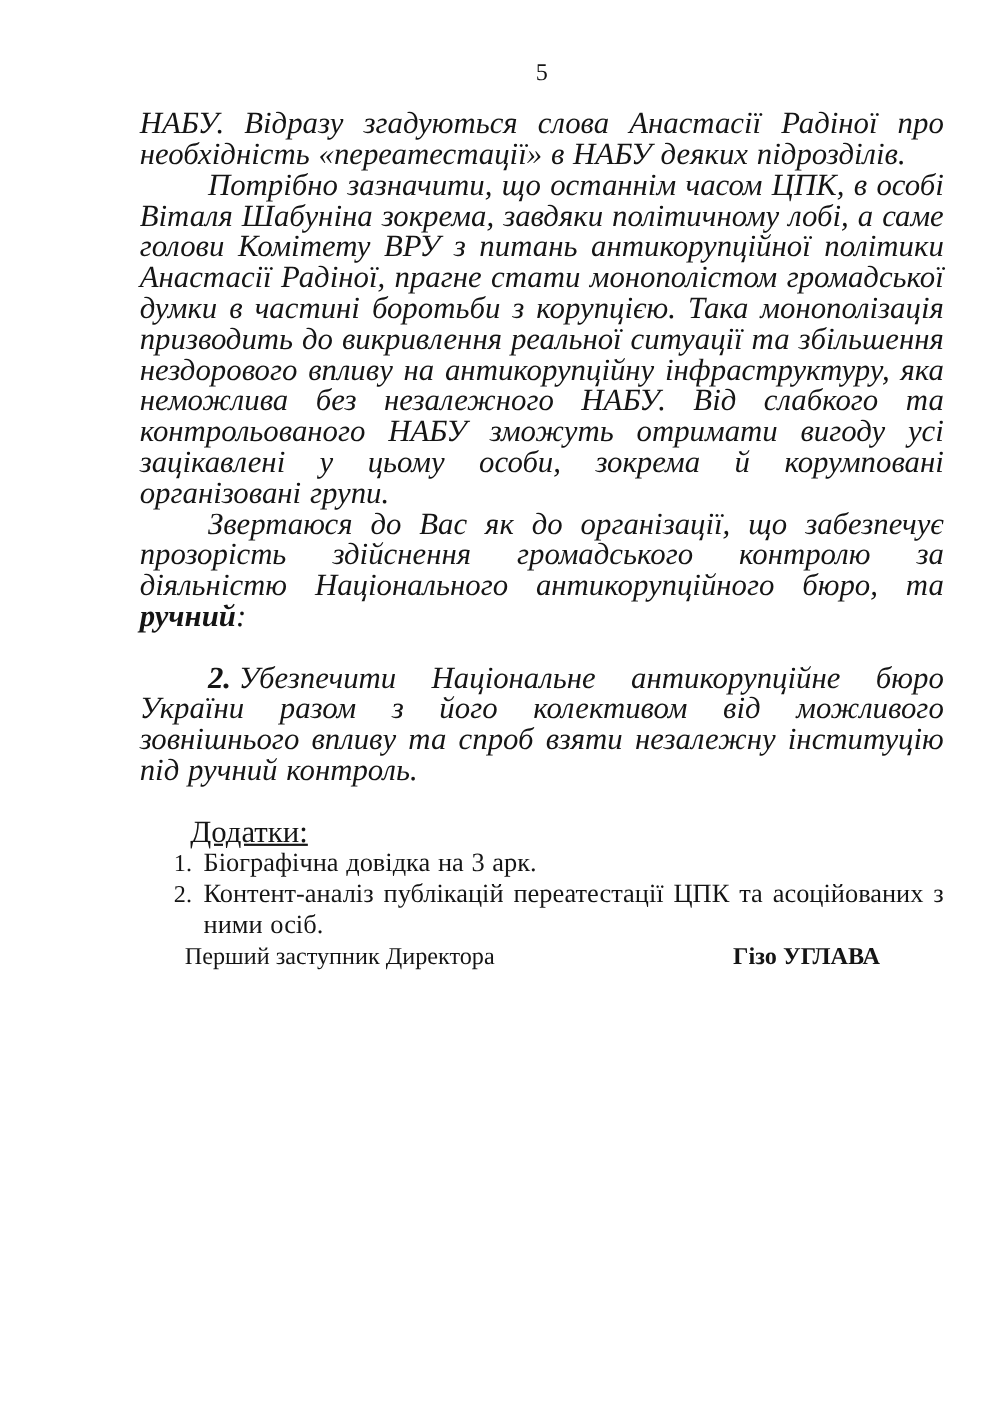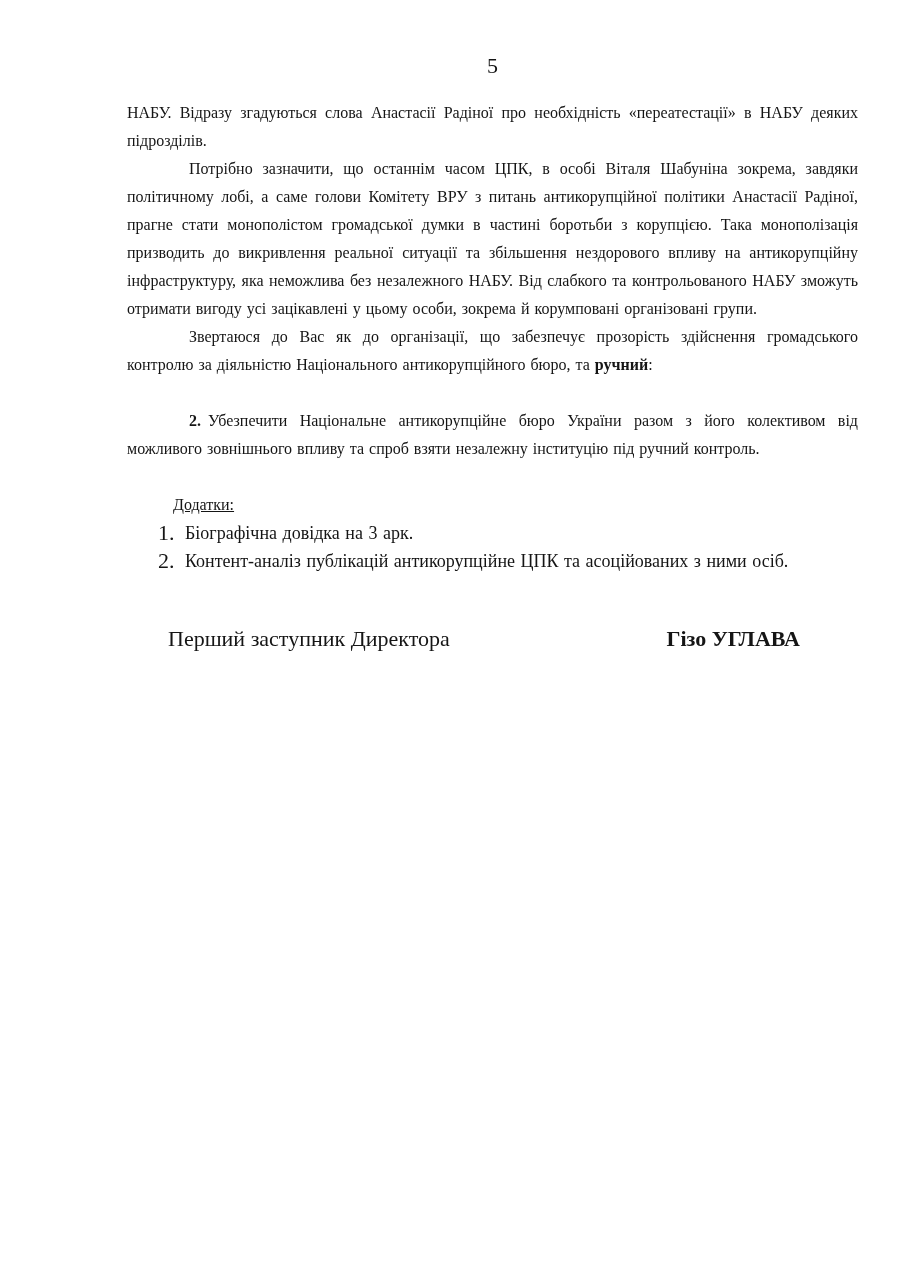--- a/index.html
+++ b/index.html
@@ -22,58 +22,58 @@
     overflow: hidden;
   }
   .page-number {
     font-size: 22px;
     line-height: 28px;
     text-align: center;
     margin-bottom: 19px;
   }
   .doc p {
     margin: 0;
-    font-size: 16px;
+    font-size: 28px;
     line-height: 28px;
     text-align: justify;
     text-align-last: left;
     word-spacing: 1px;
+    font-style: italic;
   }
   .indent { text-indent: 62px; }
   .spacer-line { height: 28px; }
   b, .bold { font-weight: bold; }
   .demand-num { margin-right: 7px; }
   .attachments { margin-top: 28px; }
   .attachments-title {
-    font-size: 16px;
+    font-size: 28px;
     line-height: 28px;
     padding-left: 46px;
     text-decoration: underline;
   }
   .att-item {
     display: flex;
     align-items: flex-start;
   }
   .att-num {
     flex: none;
     width: 27px;
     margin-left: 31px;
     font-size: 22px;
     line-height: 28px;
   }
   .att-text {
     flex: 1;
-    font-size: 18px;
+    font-size: 24px;
     line-height: 28px;
     text-align: justify;
     text-align-last: left;
     word-spacing: 1px;
   }
   .signature-row {
-    margin-top: 50px;
     padding-left: 41px;
     padding-right: 58px;
     display: flex;
     justify-content: space-between;
     align-items: baseline;
     font-size: 22px;
     line-height: 28px;
   }
 </style>
 </head>
@@ -100,21 +100,21 @@
     <div class="attachments">
       <div class="attachments-title">Додатки:</div>
 
       <div class="att-item">
         <span class="att-num">1.</span>
         <span class="att-text">Біографічна довідка на 3 арк.</span>
       </div>
 
       <div class="att-item">
         <span class="att-num">2.</span>
-        <span class="att-text">Контент-аналіз публікацій антикорупційне ЦПК та асоційованих з ними осіб.</span>
+        <span class="att-text">Контент-аналіз публікацій переатестації ЦПК та асоційованих з ними осіб.</span>
       </div>
     </div>
 
     <div class="signature-row">
       <span>Перший заступник Директора</span>
       <span class="bold">Гізо УГЛАВА</span>
     </div>
 
   </div>
 </div>

